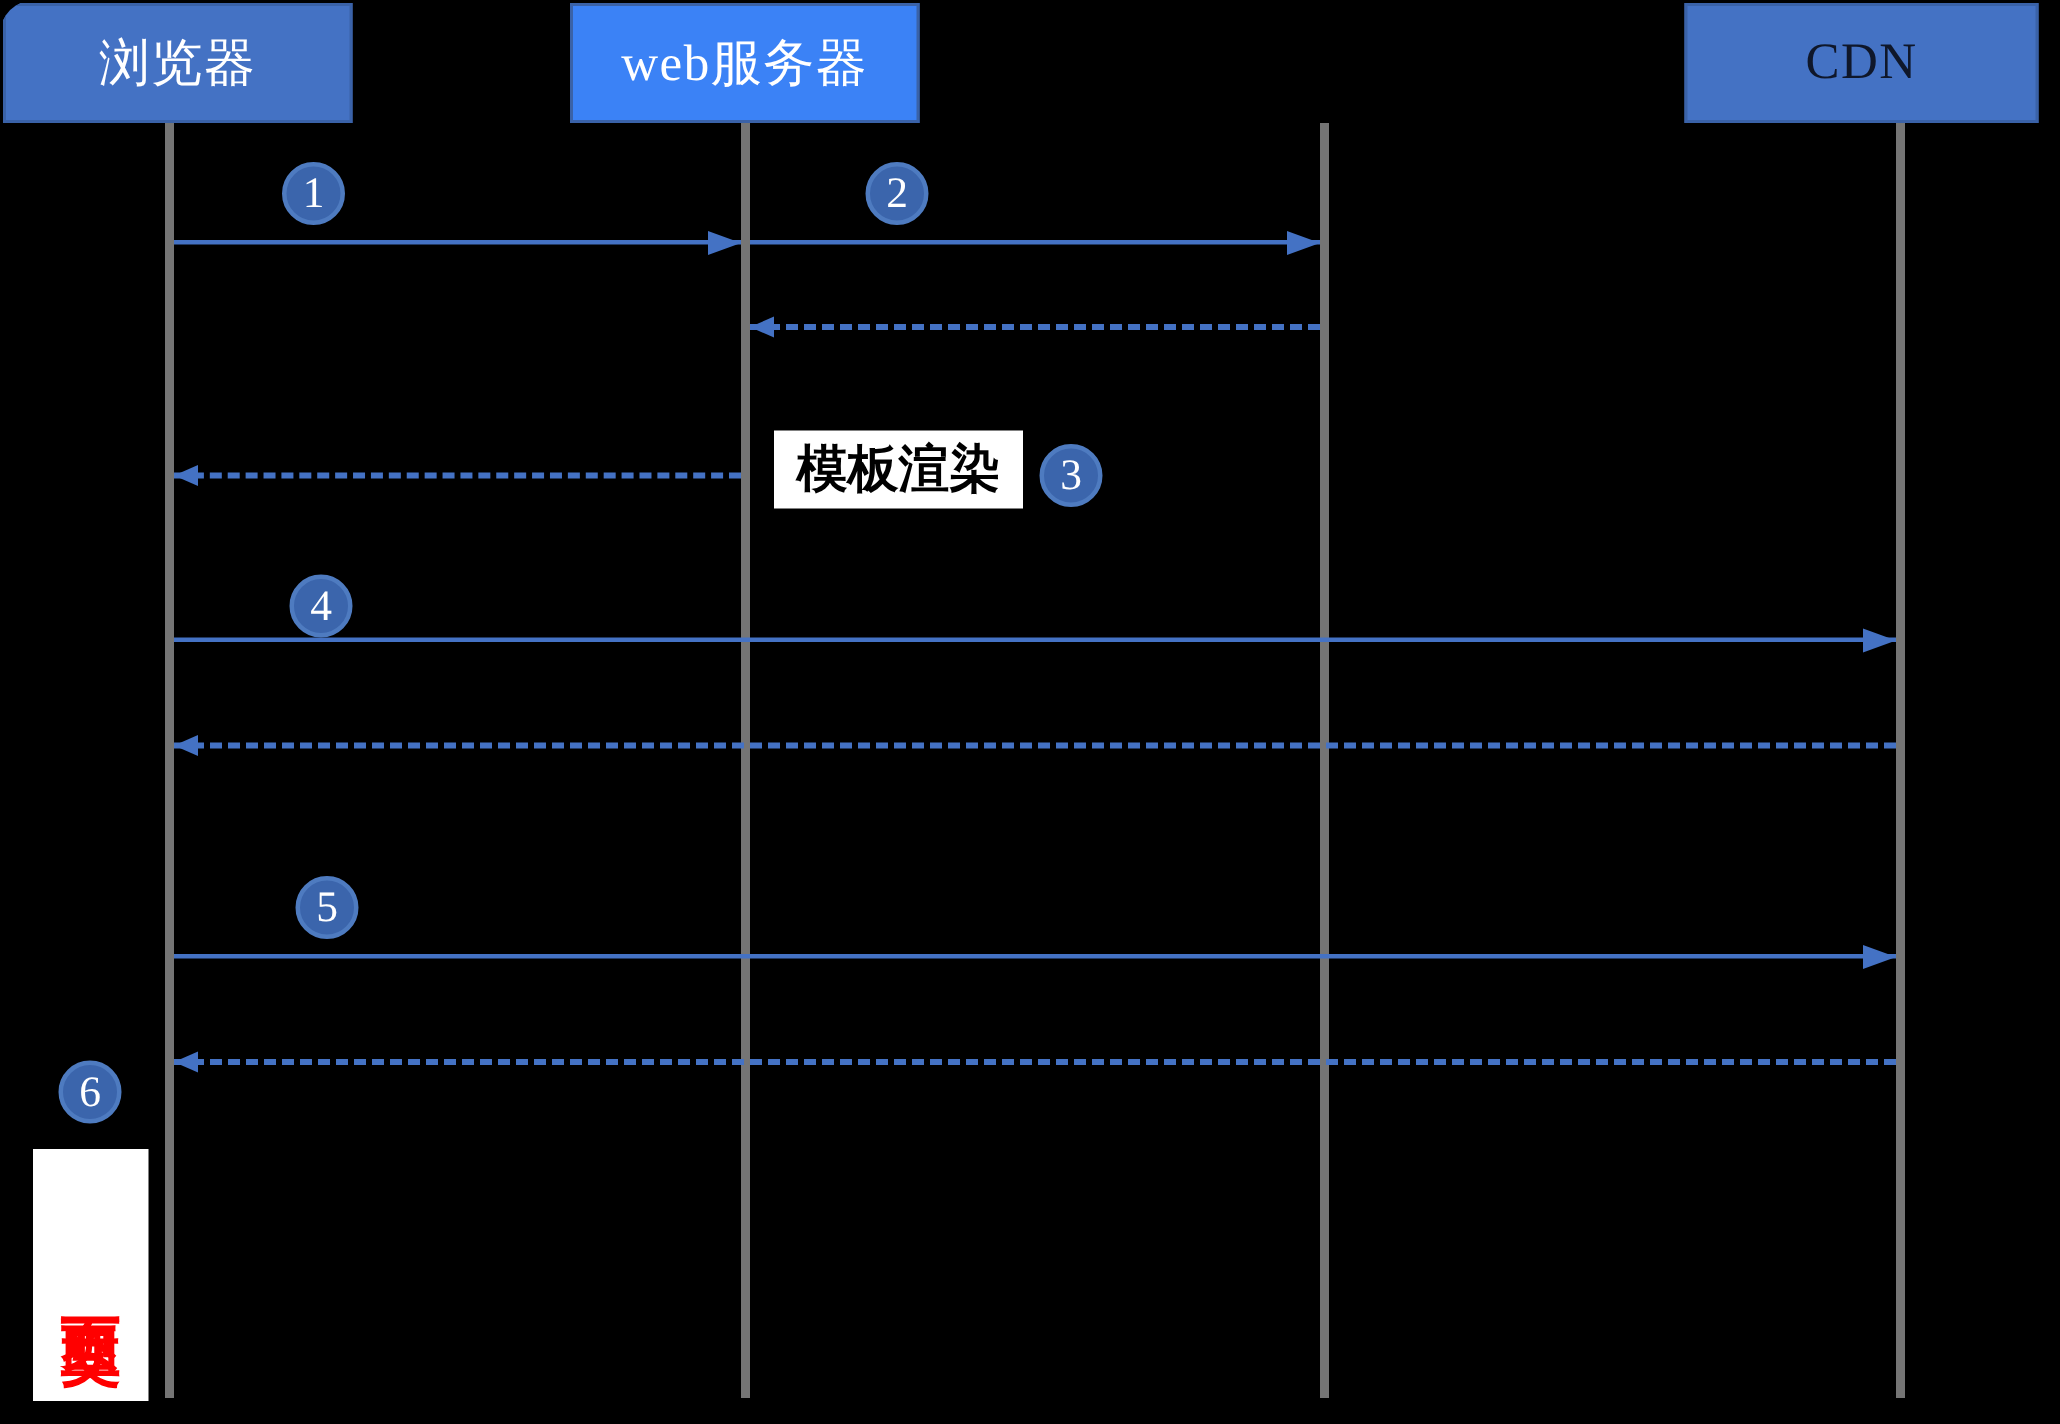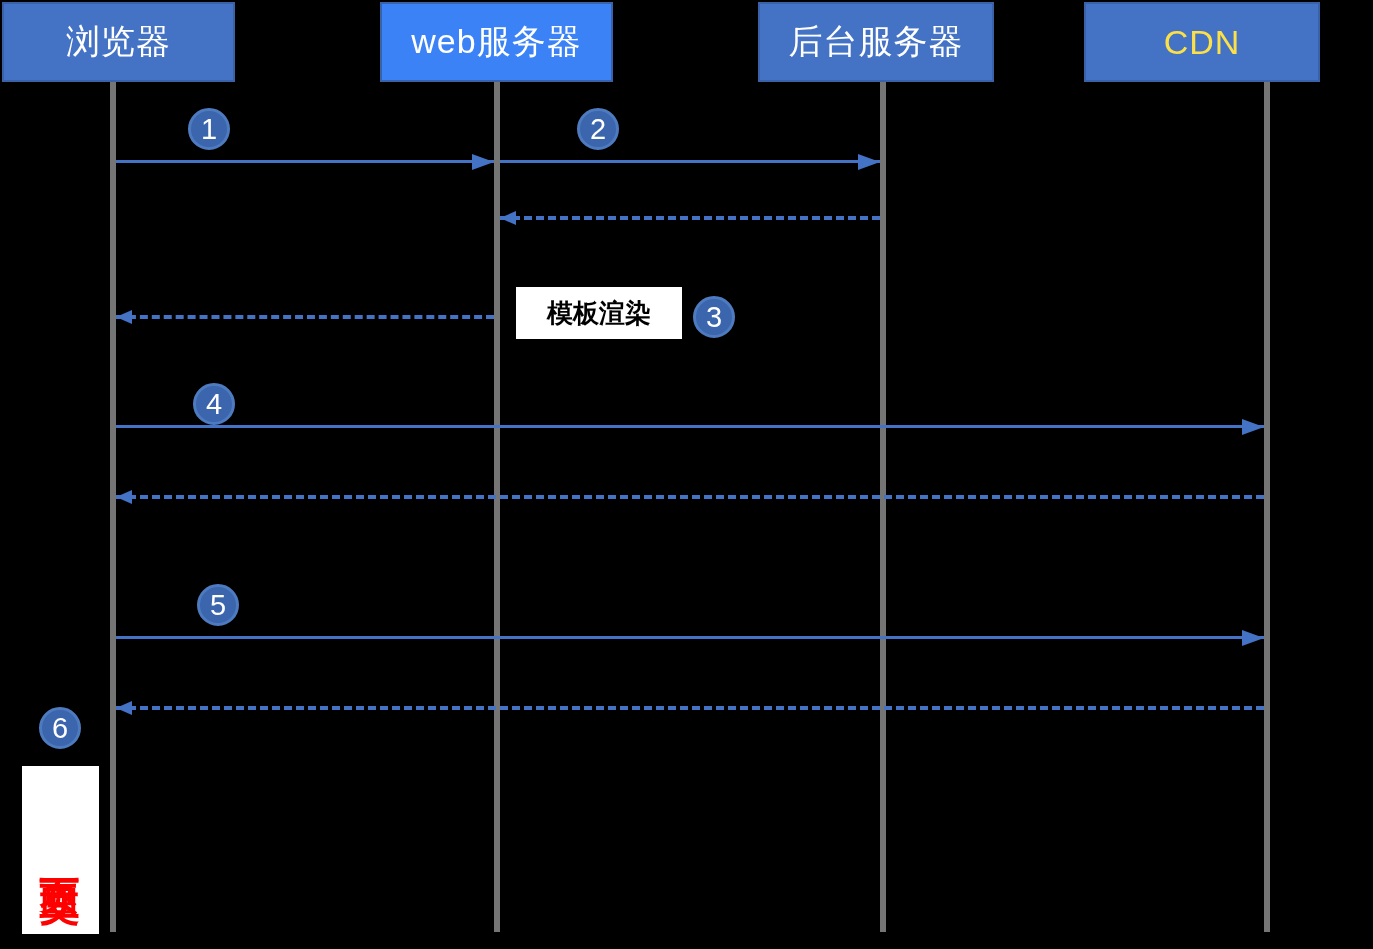--- a/index.html
+++ b/index.html
@@ -2,21 +2,22 @@
 <html><head>
 <meta charset="utf-8">
 <style>
   html, body { margin: 0; padding: 0; background: #000; }
   #stage {
     position: relative;
     width: 1373px;
     height: 949px;
     background: #000000;
     overflow: hidden;
-    font-family: Liberation Sans, sans-serif;
+    font-family: Liberation Serif, serif;
+    border-radius: 23px;
   }
   .actor-box {
     position: absolute;
     box-sizing: border-box;
     display: flex;
     align-items: center;
     justify-content: center;
     font-size: 34px;
     letter-spacing: 1px;
   }
@@ -55,23 +56,22 @@
   }
 </style>
 </head>
 <body>
 
 <div id="stage" style="background: rgb(0, 0, 0);">
     <div class="actor-box" style="left: 2px; top: 2px; width: 233px; height: 80px; background: rgb(68, 114, 196); border: 2px solid rgb(58, 98, 168); color: rgb(255, 255, 255);">浏览器</div>
     <div class="lifeline" style="left: 110px; top: 82px; width: 6px; height: 850px; background: rgb(117, 117, 117);"></div>
     <div class="actor-box" style="left: 380px; top: 2px; width: 233px; height: 80px; background: #3b82f6; border: 2px solid rgb(58, 98, 168); color: rgb(255, 255, 255);">web服务器</div>
     <div class="lifeline" style="left: 494px; top: 82px; width: 6px; height: 850px; background: rgb(117, 117, 117);"></div>
-    <div class="actor-box" style="left: 758px; top: 2px; width: 236px; height: 80px; background: rgb(68, 114, 196); border: 2px solid rgb(58, 98, 168); color: rgb(255, 255, 255);">后台服务器</div>
     <div class="lifeline" style="left: 880px; top: 82px; width: 6px; height: 850px; background: rgb(117, 117, 117);"></div>
-    <div class="actor-box" style="left: 1084px; top: 2px; width: 236px; height: 80px; background: rgb(68, 114, 196); border: 2px solid rgb(58, 98, 168); color: #fde047;">CDN</div>
+    <div class="actor-box" style="left: 1123px; top: 2px; width: 236px; height: 80px; background: rgb(68, 114, 196); border: 2px solid rgb(58, 98, 168); color: #0f172a;">CDN</div>
     <div class="lifeline" style="left: 1264px; top: 82px; width: 6px; height: 850px; background: rgb(117, 117, 117);"></div>
     <div class="msg-line solid" style="left: 116px; width: 378px; top: 160px; border-top-color: rgb(68, 114, 196);"></div>
     <div class="arrowhead right solid" style="top: 154px; left: 472px; border-left-color: rgb(68, 114, 196);"></div>
     <div class="badge" style="left: 188px; top: 108px; background: rgb(59, 101, 172); border-color: rgb(78, 123, 192); color: rgb(255, 255, 255);">1</div>
     <div class="msg-line solid" style="left: 500px; width: 380px; top: 160px; border-top-color: rgb(68, 114, 196);"></div>
     <div class="arrowhead right solid" style="top: 154px; left: 858px; border-left-color: rgb(68, 114, 196);"></div>
     <div class="badge" style="left: 577px; top: 108px; background: rgb(59, 101, 172); border-color: rgb(78, 123, 192); color: rgb(255, 255, 255);">2</div>
     <div class="msg-line dashed" style="left: 500px; width: 380px; top: 216px; border-top-color: rgb(68, 114, 196);"></div>
     <div class="arrowhead left dashed" style="top: 211px; left: 500px; border-right-color: rgb(68, 114, 196);"></div>
     <div class="msg-line dashed" style="left: 116px; width: 378px; top: 315px; border-top-color: rgb(68, 114, 196);"></div>
@@ -81,15 +81,15 @@
     <div class="arrowhead right solid" style="top: 419px; left: 1242px; border-left-color: rgb(68, 114, 196);"></div>
     <div class="badge" style="left: 193px; top: 383px; background: rgb(59, 101, 172); border-color: rgb(78, 123, 192); color: rgb(255, 255, 255);">4</div>
     <div class="msg-line dashed" style="left: 116px; width: 1148px; top: 495px; border-top-color: rgb(68, 114, 196);"></div>
     <div class="arrowhead left dashed" style="top: 490px; left: 116px; border-right-color: rgb(68, 114, 196);"></div>
     <div class="msg-line solid" style="left: 116px; width: 1148px; top: 636px; border-top-color: rgb(68, 114, 196);"></div>
     <div class="arrowhead right solid" style="top: 630px; left: 1242px; border-left-color: rgb(68, 114, 196);"></div>
     <div class="badge" style="left: 197px; top: 584px; background: rgb(59, 101, 172); border-color: rgb(78, 123, 192); color: rgb(255, 255, 255);">5</div>
     <div class="msg-line dashed" style="left: 116px; width: 1148px; top: 706px; border-top-color: rgb(68, 114, 196);"></div>
     <div class="arrowhead left dashed" style="top: 701px; left: 116px; border-right-color: rgb(68, 114, 196);"></div>
     <div class="badge" style="left: 39px; top: 707px; background: rgb(59, 101, 172); border-color: rgb(78, 123, 192); color: rgb(255, 255, 255);">6</div>
-    <div class="note" style="left: 516px; top: 287px; width: 166px; height: 52px; background: rgb(255, 255, 255); color: rgb(0, 0, 0); font-size: 26px;">模板渲染</div>
+    <div class="note" style="left: 516px; top: 287px; width: 166px; height: 52px; background: rgb(255, 255, 255); color: rgb(0, 0, 0); font-size: 34px;">模板渲染</div>
     <div class="note vertical" style="left: 22px; top: 766px; width: 77px; height: 168px; background: rgb(255, 255, 255); color: rgb(255, 0, 0); font-size: 40px;">页面交互</div>
   </div>
 
 </body></html>

